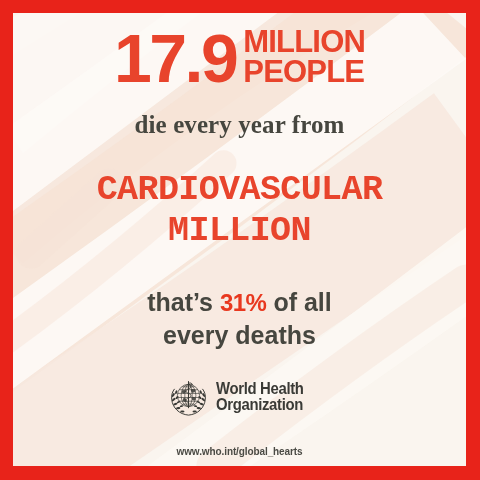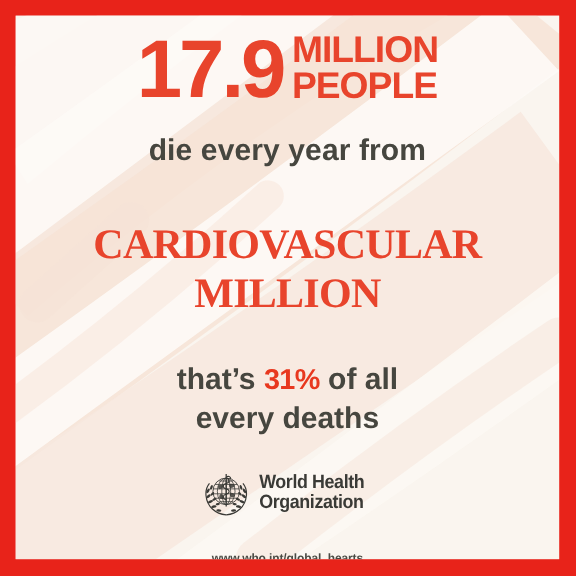--- a/index.html
+++ b/index.html
@@ -90,33 +90,33 @@
     font-size: 31px;
     line-height: 0.97;
     letter-spacing: -0.8px;
     color: #E8442C;
     white-space: nowrap;
   }
 
   
   .subline {
     margin-top: 22px;
-    font-family: Liberation Sans, sans-serif;
+    font-family: Liberation Serif, serif;
     font-weight: bold;
     font-size: 25px;
     letter-spacing: 0.1px;
     color: #46463F;
     white-space: nowrap;
   }
 
   
   .disease {
-    margin-top: 44px;
+    margin-top: 31px;
     text-align: center;
-    font-family: Liberation Serif, serif;
+    font-family: Liberation Mono, monospace;
     font-weight: bold;
     font-size: 35px;
     line-height: 1.17;
     letter-spacing: -0.6px;
     color: #E8442C;
   }
   .disease .dl {
     display: block;
     white-space: nowrap;
   }

